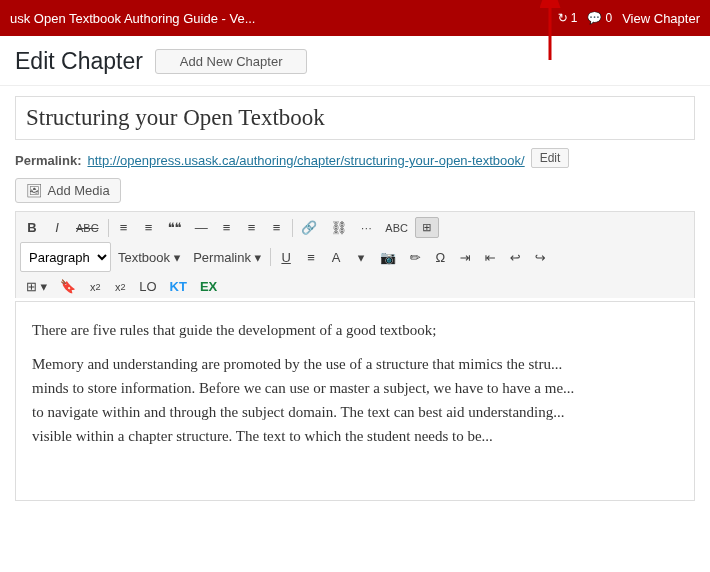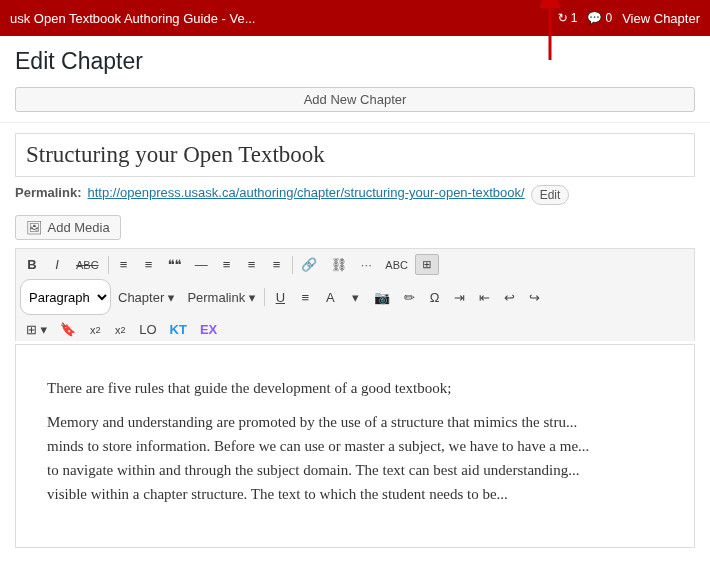--- a/index.html
+++ b/index.html
@@ -18,23 +18,23 @@
     }
     .admin-bar-title { flex: 1; white-space: nowrap; overflow: hidden; text-overflow: ellipsis; }
     .admin-bar-icons { display: flex; align-items: center; gap: 10px; margin: 0 10px; }
     .admin-bar-icon { display: flex; align-items: center; gap: 3px; font-size: 12px; }
     .admin-bar-view { color: #fff; font-size: 13px; text-decoration: none; }
 
     
     .page-header {
       padding: 12px 15px 10px 15px;
       display: flex;
+      align-items: center;
       gap: 12px;
       border-bottom: 1px solid #eee;
-      flex-direction: column;
     }
     .page-title {
       font-family: Arial, sans-serif;
       font-size: 23px;
       font-weight: 400;
       color: #23282d;
     }
     .btn-add-chapter {
       background: #f7f7f7;
       border: 1px solid #ccc;
@@ -61,33 +61,33 @@
       outline: none;
     }
 
     
     .permalink-row {
       font-family: Arial, sans-serif;
       font-size: 13px;
       color: #555;
       margin-bottom: 10px;
       display: flex;
-      align-items: flex-start;
+      align-items: flex-end;
       gap: 6px;
     }
     .permalink-label { font-weight: bold; }
     .permalink-link { color: #21759b; text-decoration: underline; font-size: 13px; }
     .btn-edit {
       background: #f7f7f7;
       border: 1px solid #ccc;
       color: #555;
       font-family: Arial, sans-serif;
       font-size: 12px;
       padding: 2px 8px;
-      border-radius: 10px;
+      border-radius: 2px;
       cursor: pointer;
     }
 
     
     .add-media-row { margin-bottom: 8px; }
     .btn-add-media {
       background: #f7f7f7;
       border: 1px solid #ccc;
       color: #555;
       font-family: Arial, sans-serif;
@@ -133,29 +133,29 @@
     .tb-btn.bold { font-weight: bold; }
     .tb-btn.italic { font-style: italic; }
     .tb-btn.strikethrough { text-decoration: line-through; }
     .tb-select {
       border: 1px solid #ccc;
       background: #fff;
       font-size: 13px;
       font-family: Arial, sans-serif;
       padding: 2px 4px;
       cursor: pointer;
-      border-radius: 10px;
-      height: 36px;
+      border-radius: 2px;
+      height: 30px;
     }
     .tb-sep { width: 1px; height: 18px; background: #ccc; margin: 0 2px; }
 
     
     .editor-area {
       border: 1px solid #ddd;
-      padding: 31px;
+      padding: 16px;
       min-height: 200px;
       background: #fff;
       font-family: Georgia, serif;
       font-size: 15px;
       line-height: 1.6;
       color: #333;
     }
     .editor-area p { margin-bottom: 10px; }
     .editor-area h2 { font-size: 22px; font-weight: bold; margin-bottom: 8px; font-family: Georgia, serif; }
   </style>
@@ -239,21 +239,21 @@
         <button class="tb-btn">⛓</button>
         <button class="tb-btn" style="font-size:11px;">···</button>
         <button class="tb-btn" style="font-size:11px;">ABC</button>
         <button class="tb-btn active" style="font-size:11px; border-color:#bbb;">⊞</button>
       </div>
 
       <div class="toolbar-row">
         <select class="tb-select">
           <option>Paragraph</option>
         </select>
-        <button class="tb-btn">Chapter ▾</button>
+        <button class="tb-btn">Textbook ▾</button>
         <button class="tb-btn">Permalink ▾</button>
         <div class="tb-sep"></div>
         <button class="tb-btn" style="text-decoration:underline;">U</button>
         <button class="tb-btn">≡</button>
         <button class="tb-btn">A</button>
         <button class="tb-btn">▾</button>
         <button class="tb-btn">📷</button>
         <button class="tb-btn">✏</button>
         <button class="tb-btn">Ω</button>
         <button class="tb-btn">⇥</button>
@@ -262,21 +262,21 @@
         <button class="tb-btn">↪</button>
       </div>
 
       <div class="toolbar-row">
         <button class="tb-btn">⊞ ▾</button>
         <button class="tb-btn">🔖</button>
         <button class="tb-btn" style="font-size:11px;">x<sup>2</sup></button>
         <button class="tb-btn" style="font-size:11px;">x<sub>2</sub></button>
         <button class="tb-btn" style="font-weight:normal; font-size:13px;">LO</button>
         <button class="tb-btn" style="font-weight:bold; font-size:13px; color:#2196f3;">KT</button>
-        <button class="tb-btn" style="font-weight:bold; font-size:13px; color:#8b5cf6;text-align:center;">EX</button>
+        <button class="tb-btn" style="font-weight:bold; font-size:13px; color:#15803d;text-align:center;">EX</button>
       </div>
     </div>
 
     
     <div class="editor-area">
       <p>There are five rules that guide the development of a good textbook;</p>
       <p>Memory and understanding are promoted by the use of a structure that mimics the stru...<br>
       minds to store information. Before we can use or master a subject, we have to have a me...<br>
       to navigate within and through the subject domain. The text can best aid understanding...<br>
       visible within a chapter structure. The text to which the student needs to be...</p>

